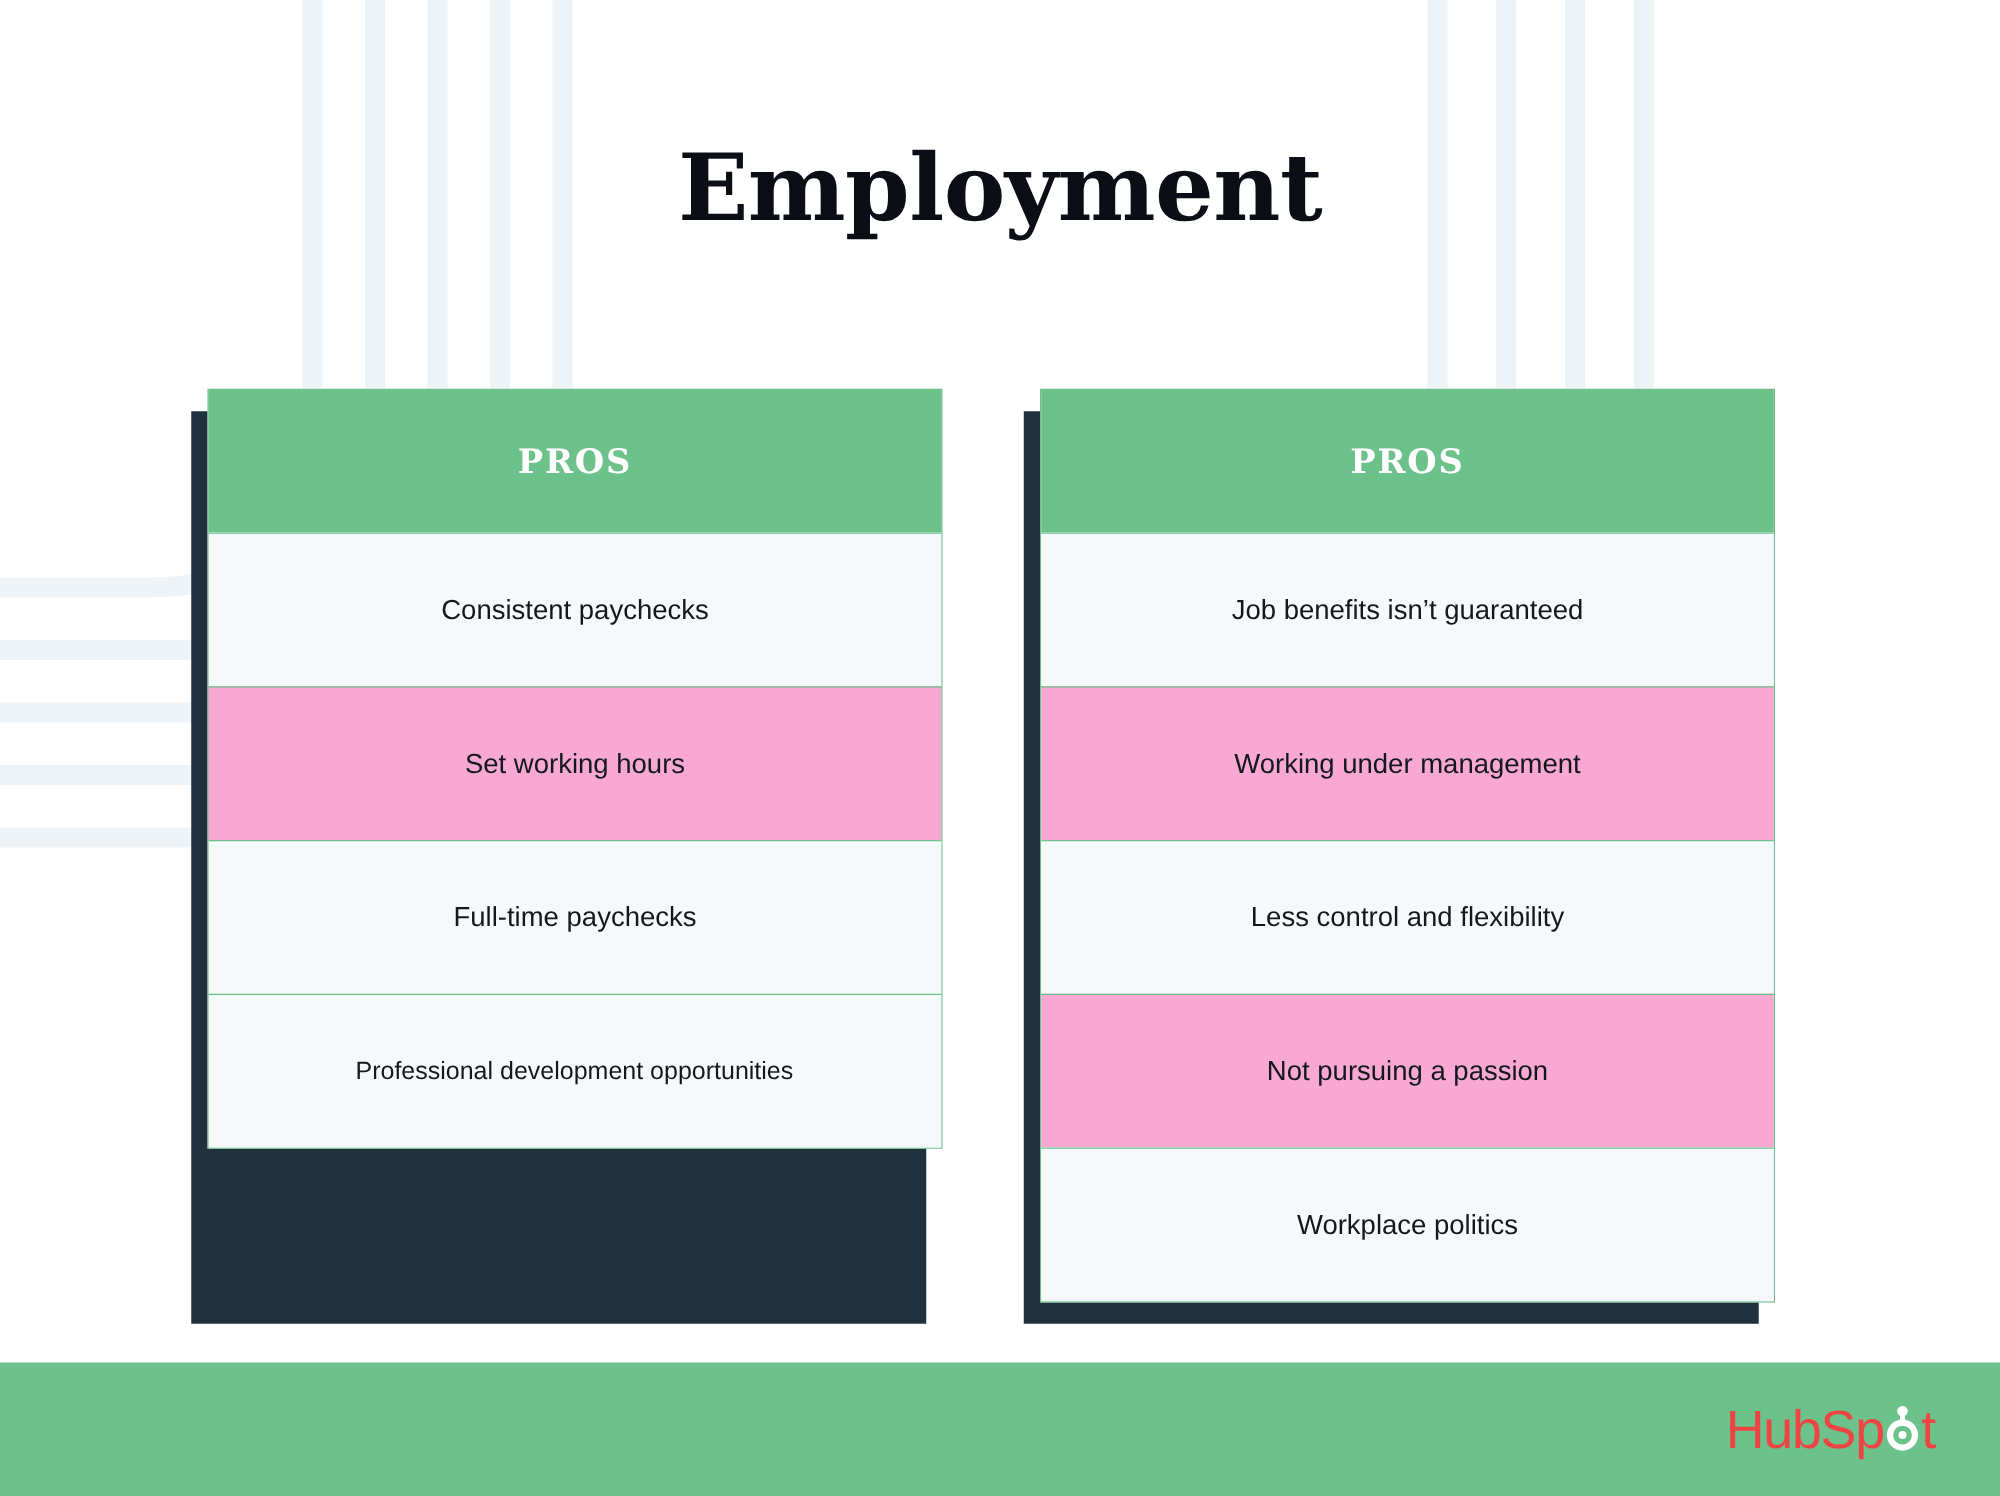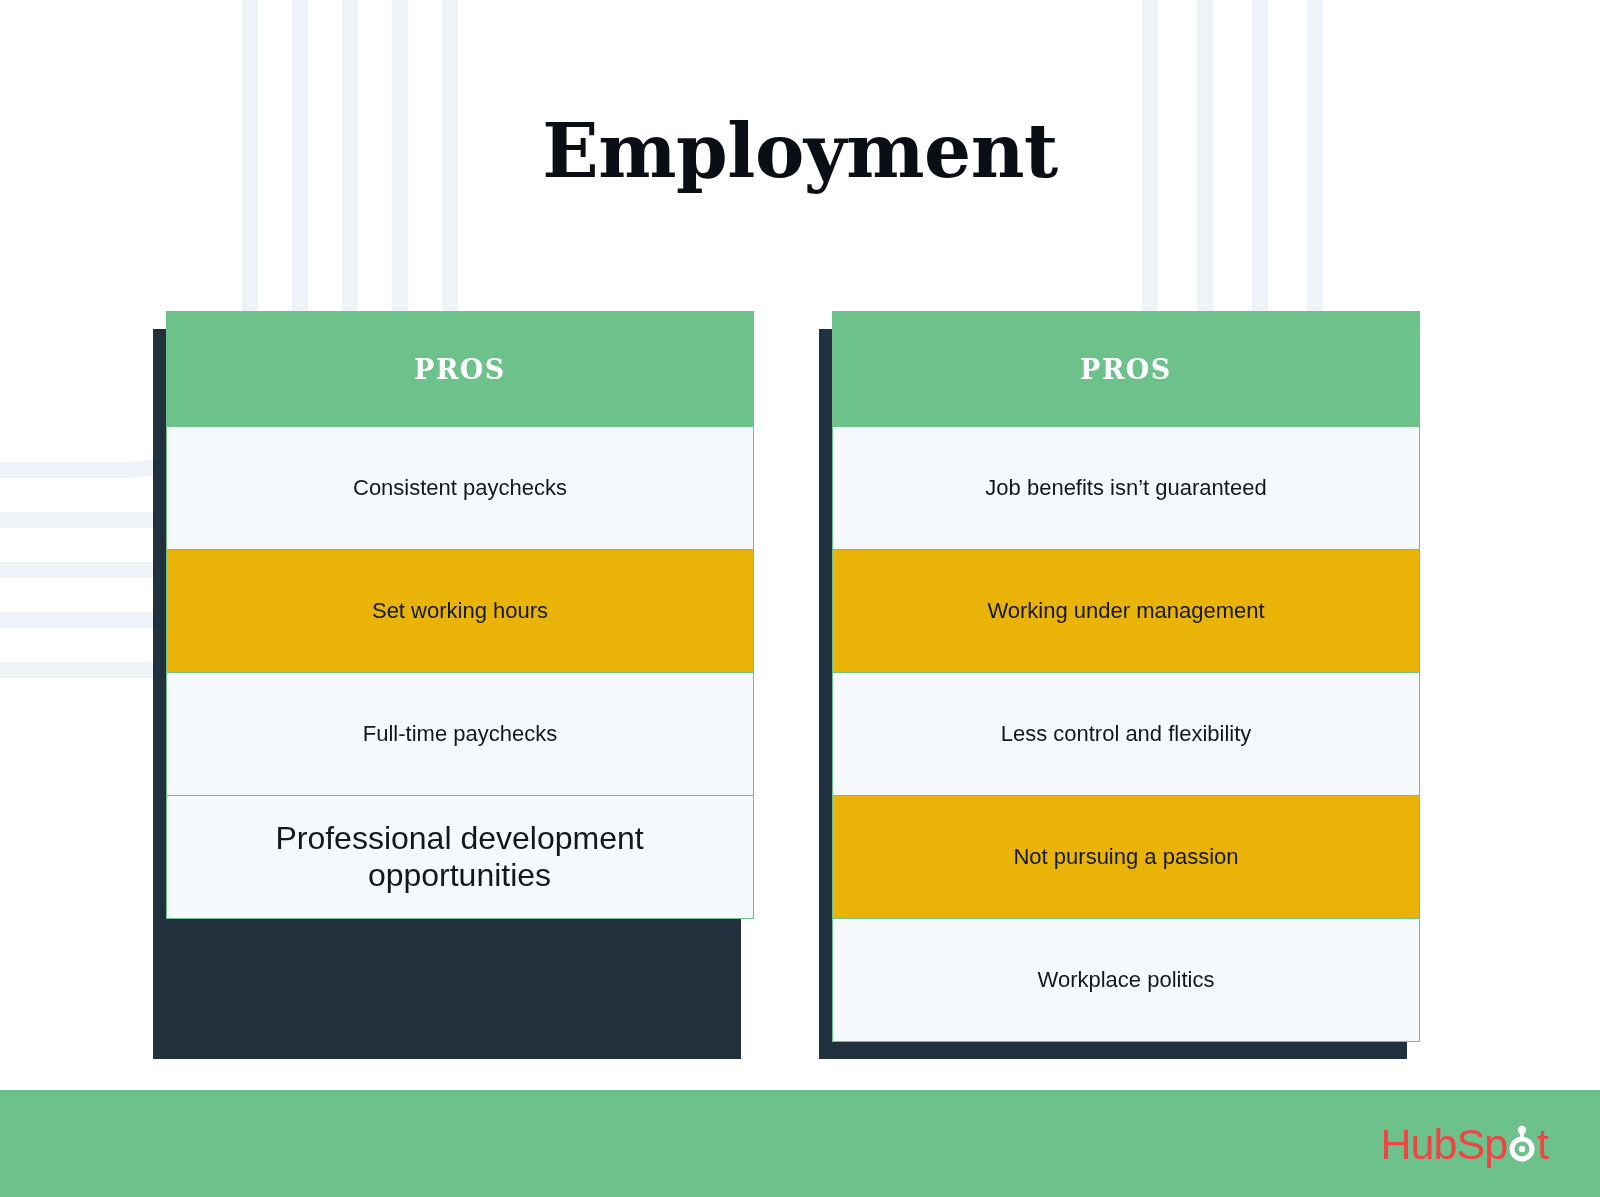--- a/index.html
+++ b/index.html
@@ -82,22 +82,22 @@
     display: flex;
     align-items: center;
     justify-content: center;
     padding: 0 14px;
     text-align: center;
     font-size: 22px;
     color: #13181d;
     border-top: 1px solid #6fc08a;
     background: #f6f9fc;
   }
-  .row.alt { background: #eab308; }
-  .row.small { font-size: 32px; padding-left: 13px; }
+  .row.alt { background: #f9a8d4; }
+  .row.small { font-size: 20px; padding-left: 13px; }
 
   .footer-bar {
     position: absolute;
     left: 0;
     bottom: 0;
     width: 1600px;
     height: 107px;
     background: #6dc28c;
   }
   .logo {

